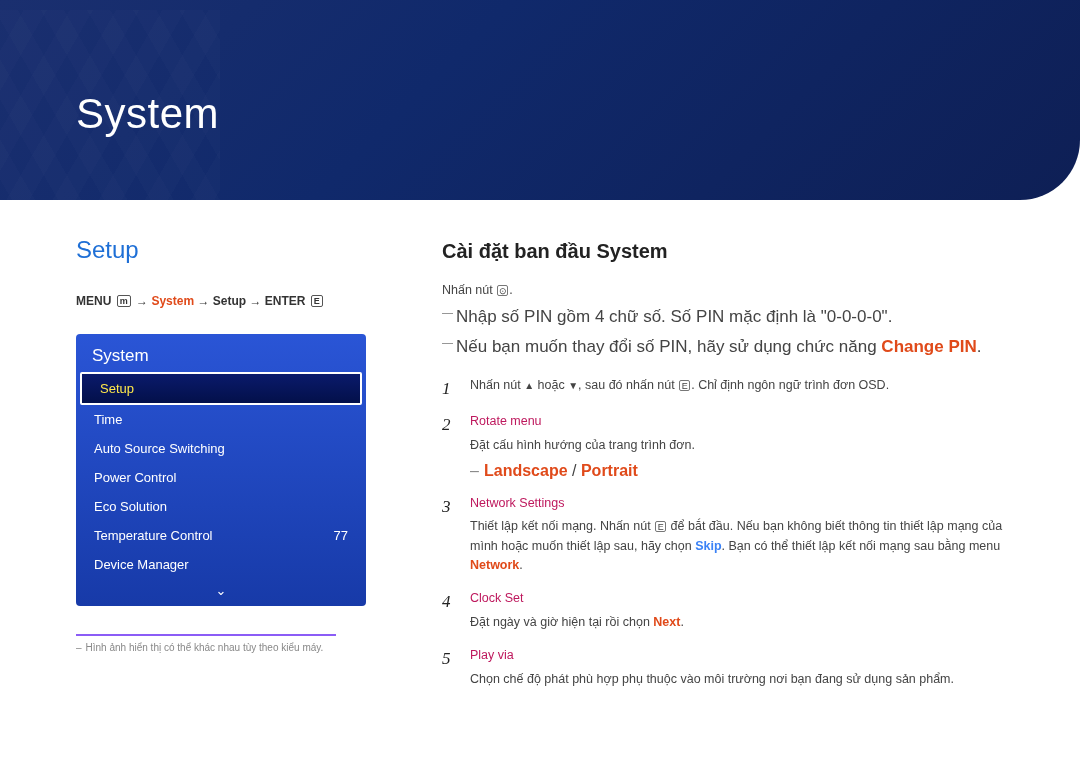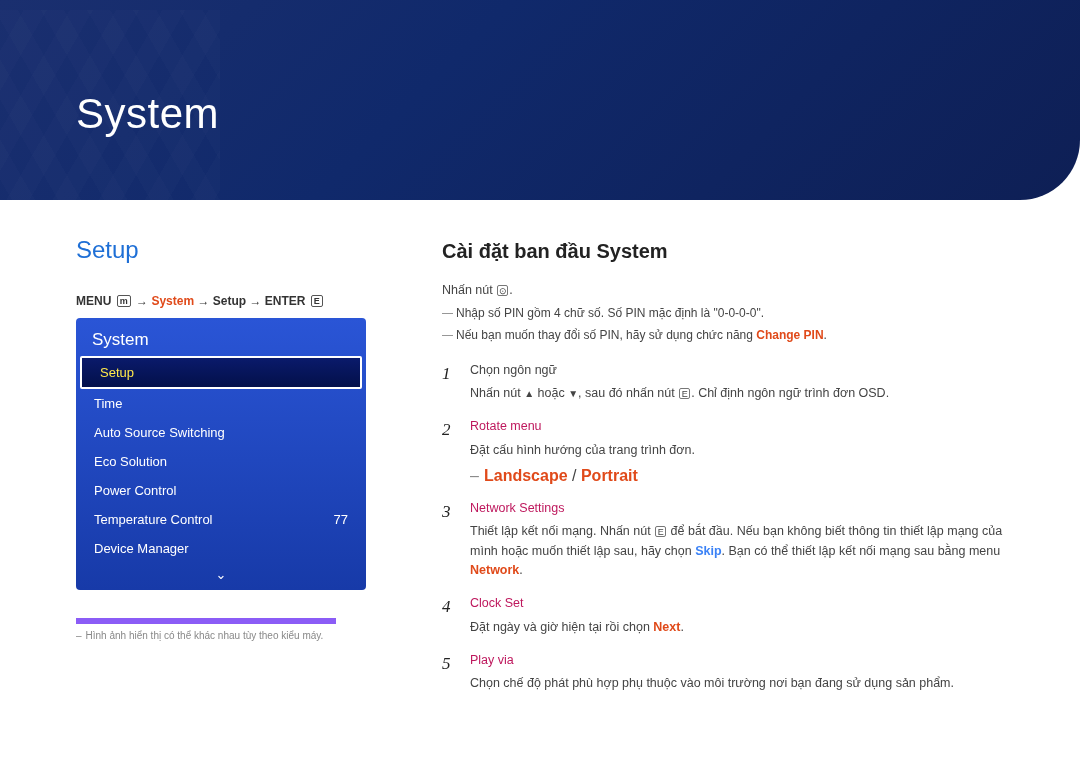--- a/index.html
+++ b/index.html
@@ -54,21 +54,21 @@
   }
   .section-title {
     color: #1e6fd6;
     font-size: 24px;
     font-weight: 400;
     margin-bottom: 30px;
   }
   .breadcrumb {
     font-size: 12px;
     font-weight: bold;
-    margin-bottom: 10px;
+    margin-bottom: 26px;
   }
   .breadcrumb .hl { color: #e04a1a; font-weight: bold; }
   .breadcrumb .sym {
     display: inline-block;
     border: 1px solid #555;
     border-radius: 2px;
     font-size: 9px;
     padding: 0 2px;
     line-height: 10px;
     vertical-align: 1px;
@@ -102,21 +102,21 @@
   .menu-arrow {
     text-align: center;
     padding: 4px 0 8px 0;
     font-size: 13px;
     color: #fff;
   }
   .footnote-left {
     margin-top: 28px;
     font-size: 10px;
     color: #888;
-    border-top: 6px solid #8b5cf6;
+    border-top: 2px solid #8b5cf6;
     padding-top: 6px;
     width: 260px;
   }
   .footnote-left .dash { margin-right: 4px; }
   .main-h2 {
     font-size: 20px;
     font-weight: 700;
     color: #222;
     margin-bottom: 14px;
   }
@@ -126,21 +126,21 @@
     border: 1px solid #777;
     border-radius: 2px;
     font-size: 9px;
     width: 11px; height: 11px;
     text-align: center;
     line-height: 10px;
     vertical-align: 0px;
     margin: 0 1px;
   }
   .note-line {
-    font-size: 12px;
+    font-size: 17px;
     color: #444;
     padding-left: 14px;
     position: relative;
     margin-bottom: 3px;
   }
   .note-line::before {
     content: "―";
     position: absolute;
     left: 0;
     color: #777;
@@ -212,25 +212,25 @@
       </div>
       <div class="menu-item">
         <span>Time</span>
         <span></span>
       </div>
       <div class="menu-item">
         <span>Auto Source Switching</span>
         <span></span>
       </div>
       <div class="menu-item">
+        <span>Power Control</span>
+        <span></span>
+      </div>
+      <div class="menu-item">
         <span>Eco Solution</span>
-        <span></span>
-      </div>
-      <div class="menu-item">
-        <span>Power Control</span>
         <span></span>
       </div>
       <div class="menu-item">
         <span>Temperature Control</span>
         <span>77</span>
       </div>
       <div class="menu-item">
         <span>Device Manager</span>
         <span></span>
       </div>
@@ -255,21 +255,20 @@
     <div class="note-line">Nhập số PIN gồm 4 chữ số. Số PIN mặc định là "0-0-0-0".</div>
     <div class="note-line" style="margin-bottom:10px">
       <span style="padding-left:0">Nếu bạn muốn thay đổi số PIN, hãy sử dụng chức năng </span><span class="hl-orange">Change PIN</span><span>.</span>
     </div>
 
     <div class="steps">
 
       <div class="step">
         <div class="step-num">1</div>
         <div class="step-body">
-          <p>Chọn ngôn ngữ</p>
           <p>
             Nhấn nút <span class="arrow-sym">▲</span> hoặc <span class="arrow-sym">▼</span>, sau đó nhấn nút <span class="inline-box">E</span>. Chỉ định ngôn ngữ trình đơn OSD.
           </p>
         </div>
       </div>
 
       <div class="step">
         <div class="step-num">2</div>
         <div class="step-body">
           <p class="title-red">Rotate menu</p>

